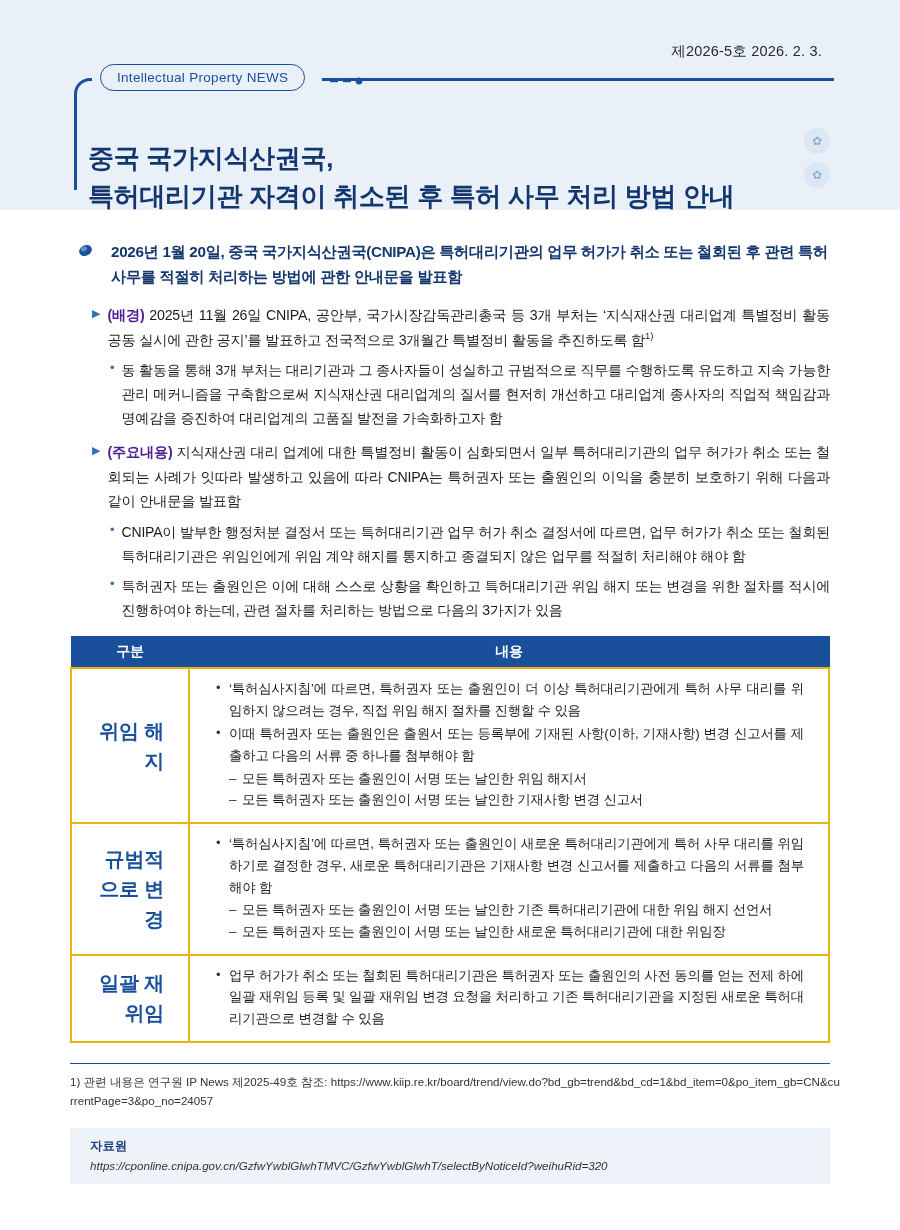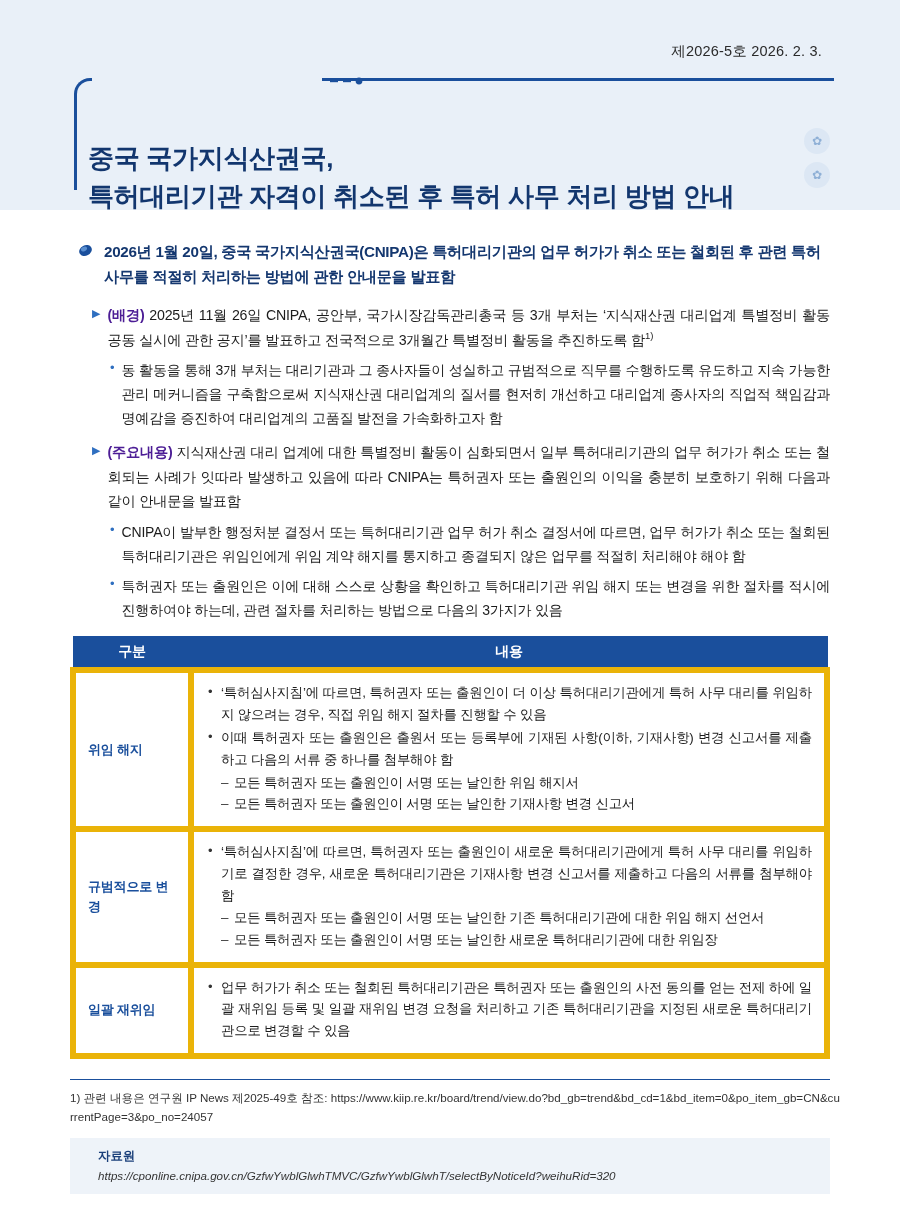--- a/index.html
+++ b/index.html
@@ -106,21 +106,21 @@
   
   .body {
     position: absolute;
     top: 210px; left: 0;
     width: 900px;
     padding: 18px 70px 0 70px;
   }
 
   .lead {
     display: flex;
-    gap: 11px;
+    gap: 18px;
     align-items: flex-start;
     margin: 12px 0 14px 8px;
   }
   .lead-marker {
     flex: 0 0 auto;
     margin-top: 3px;
   }
   .lead-text {
     font-size: 15.2px;
     font-weight: bold;
@@ -182,29 +182,29 @@
     background: #1a4f9c;
     color: #ffffff;
     font-size: 14px;
     font-weight: bold;
     padding: 6px 4px;
     border: 1px solid #1a4f9c;
     letter-spacing: -0.2px;
   }
   th.col-div { width: 118px; }
   table.main-table td {
-    border: 6px solid #eab308;
+    border: 2px solid #eab308;
     vertical-align: middle;
-    padding: 9px 12px;
+    padding: 9px 24px;
   }
   td.cat {
-    text-align: left;
+    text-align: right;
     color: #1a4f9c;
     font-weight: bold;
-    font-size: 13px;
+    font-size: 20px;
     background: #ffffff;
     line-height: 1.5;
     letter-spacing: -0.2px;
   }
   td.content {
     font-size: 13.4px;
     color: #1c1c1c;
     line-height: 1.62;
     letter-spacing: -0.2px;
     text-align: justify;
@@ -243,23 +243,23 @@
   }
   .footnote {
     width: 770px;
     font-size: 11.6px;
     color: #333;
     line-height: 1.6;
     word-break: break-all;
   }
   .source-box {
     width: 760px;
-    margin-top: 12px;
+    margin-top: 18px;
     background: #eef3f9;
-    padding: 10px 14px 12px 28px;
+    padding: 10px 14px 12px 20px;
   }
   .source-title {
     font-size: 12.4px;
     font-weight: bold;
     color: #1a3f7a;
     margin-bottom: 4px;
   }
   .source-url {
     font-size: 11.6px;
     color: #333;
@@ -271,20 +271,21 @@
 <body>
 
 <div class="page">
 
   <div class="header-band">
     <div class="header-inner">
 
       <div class="bracket"></div>
       <div class="bracket-mask"></div>
 
+      <div class="badge">Intellectual Property NEWS</div>
 
       <svg class="dash-deco" width="34" height="10" viewBox="0 0 34 10">
         <line x1="0" y1="5" x2="8" y2="5" stroke="#1a4f9c" stroke-width="2.4"></line>
         <line x1="13" y1="5" x2="21" y2="5" stroke="#1a4f9c" stroke-width="2.4"></line>
         <circle cx="29" cy="5" r="3.4" fill="#1a4f9c"></circle>
       </svg>
 
       <div class="issue-line">제2026-5호 2026. 2. 3.</div>
 
       <div class="title">

